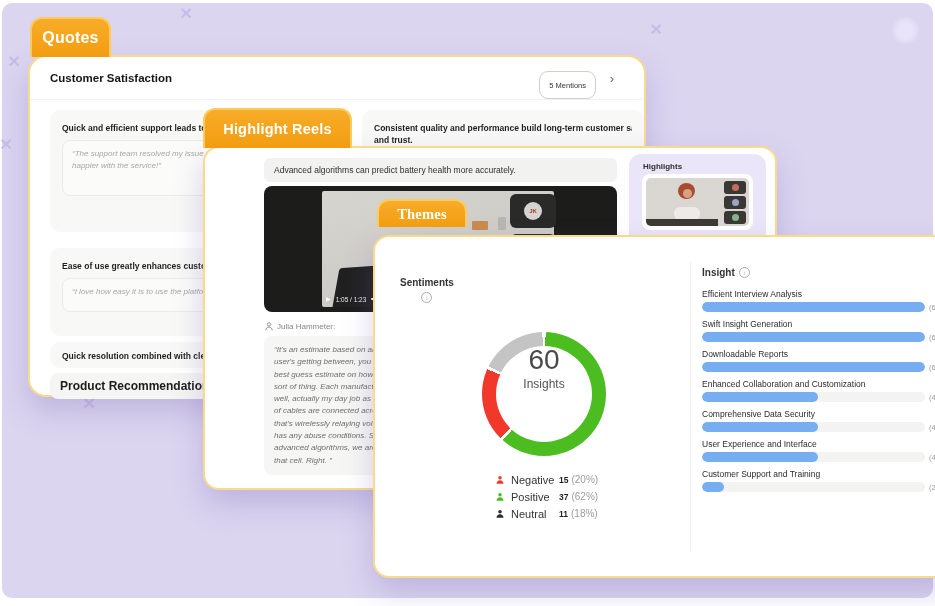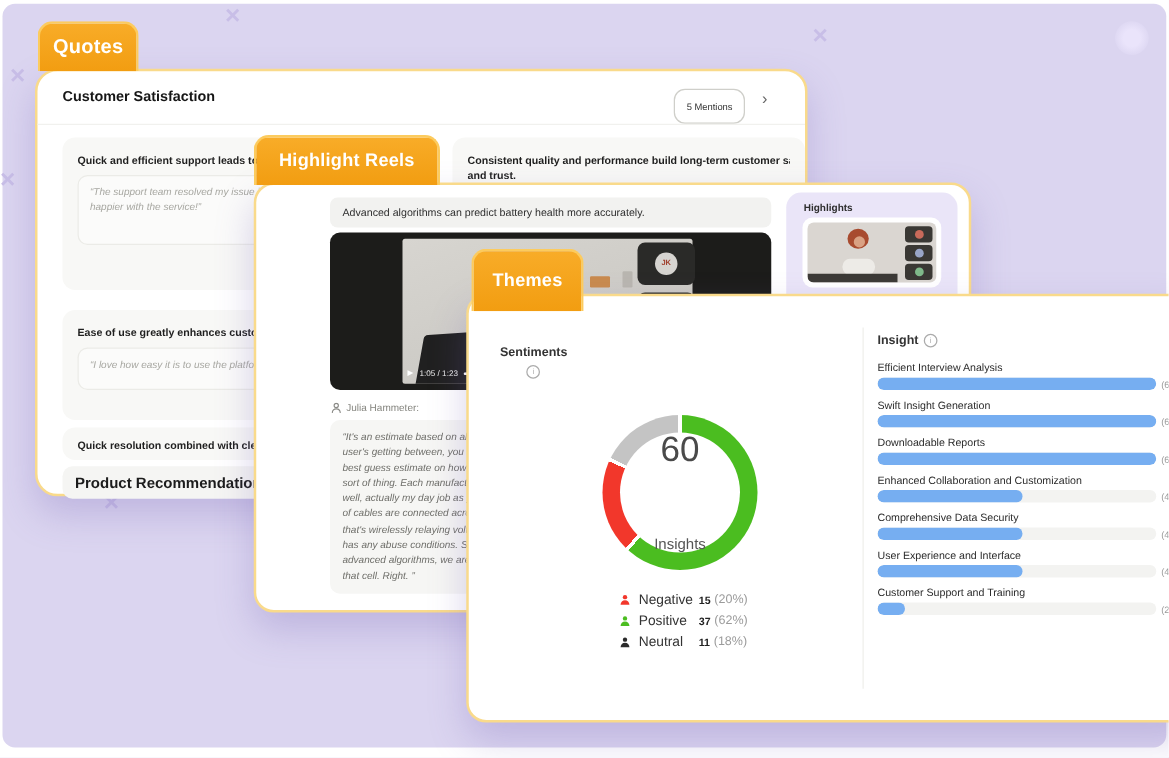--- a/index.html
+++ b/index.html
@@ -90,29 +90,29 @@
   .hl-desk{position:absolute;left:0;bottom:0;width:70%;height:7px;background:#3C3A36;}
   .hl-tiles{position:absolute;right:3px;top:3px;}
   .hl-tile{width:22px;height:13px;background:#3A3834;border-radius:3px;margin-bottom:2px;
            display:flex;align-items:center;justify-content:center;}
   .hl-dot{width:7px;height:7px;border-radius:50%;}
   .hl-caption{position:absolute;left:13px;top:80px;width:111px;font-size:7.5px;color:#2E2E2E;
               white-space:nowrap;overflow:hidden;}
 
   
   .themes-card{left:373px;top:235px;width:584px;height:343px;z-index:6;}
-  .themes-tab{left:377px;top:199px;width:90px;height:50px;font-size:14.5px;z-index:7;}
+  .themes-tab{left:377px;top:199px;width:90px;height:28px;font-size:14.5px;z-index:7;font-family:Liberation Serif, serif;}
   .sec-header{position:absolute;display:flex;align-items:center;gap:4px;font-size:10px;font-weight:700;color:#333;}
   .sent-header{left:25px;top:40px;flex-direction:column;} .topics-header{left:327px;top:30px;}
   .info-ic{width:9px;height:9px;border:1px solid #ABABAB;border-radius:50%;color:#ABABAB;font-size:6px;
            font-weight:400;display:flex;align-items:center;justify-content:center;line-height:1;cursor:pointer;}
   .donut-wrap{position:absolute;left:107px;top:95px;width:124px;height:124px;}
   .donut{width:124px;height:124px;border-radius:50%;}
   .donut-hole{position:absolute;left:14px;top:14px;width:96px;height:96px;border-radius:50%;background:#fff;
-              display:flex;flex-direction:column;align-items:center;justify-content:space-between;}
+              display:flex;flex-direction:column;align-items:center;justify-content:flex-start;}
   .donut-value{font-size:28px;color:#4A4A4A;line-height:1;}
   .donut-label{font-size:12px;color:#555;margin-top:3px;}
   .legend{position:absolute;left:120px;top:234px;}
   .legend-row{display:flex;align-items:center;height:17px;}
   .legend-label{width:48px;margin-left:6px;font-size:11px;color:#333;}
   .legend-value{font-size:8.5px;font-weight:700;color:#222;margin-right:3px;}
   .legend-pct{font-size:10px;color:#9B9B9B;}
   .v-divider{position:absolute;left:315px;top:25px;bottom:25px;width:1px;background:#EFEFEC;}
   .topics-rows{position:absolute;left:327px;top:52px;width:240px;}
   .topic-row{position:relative;margin-bottom:7px;}

